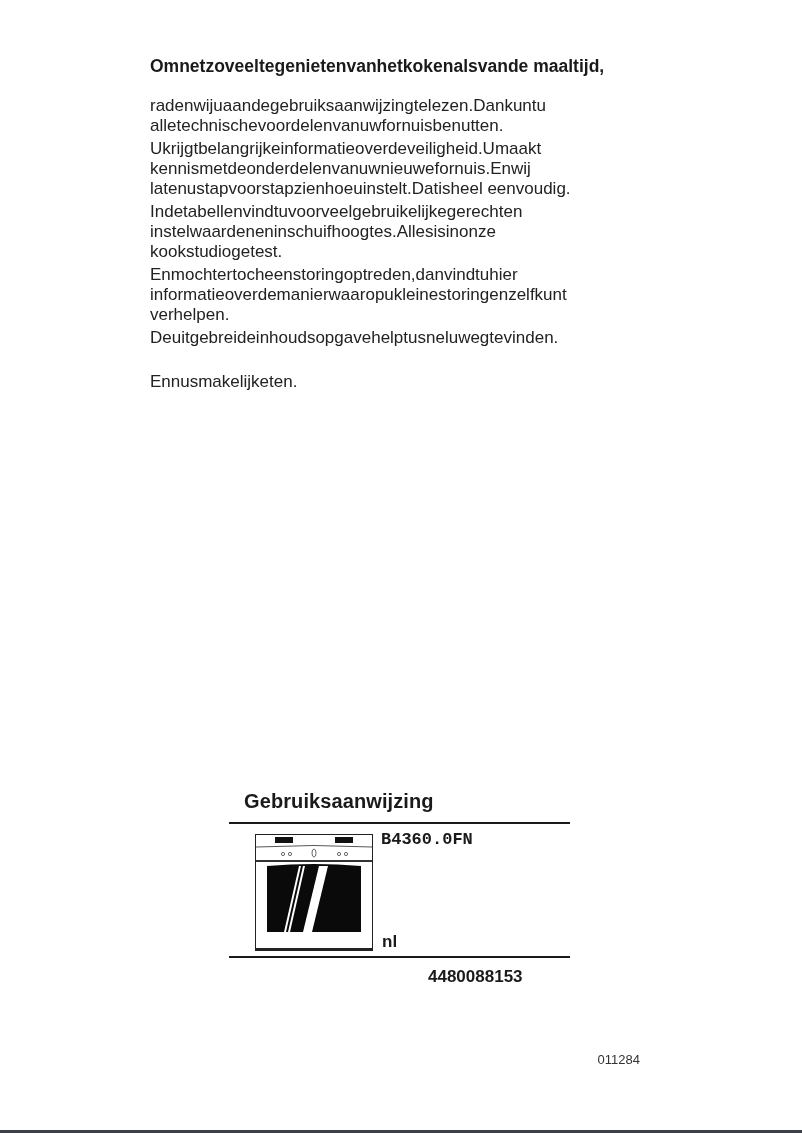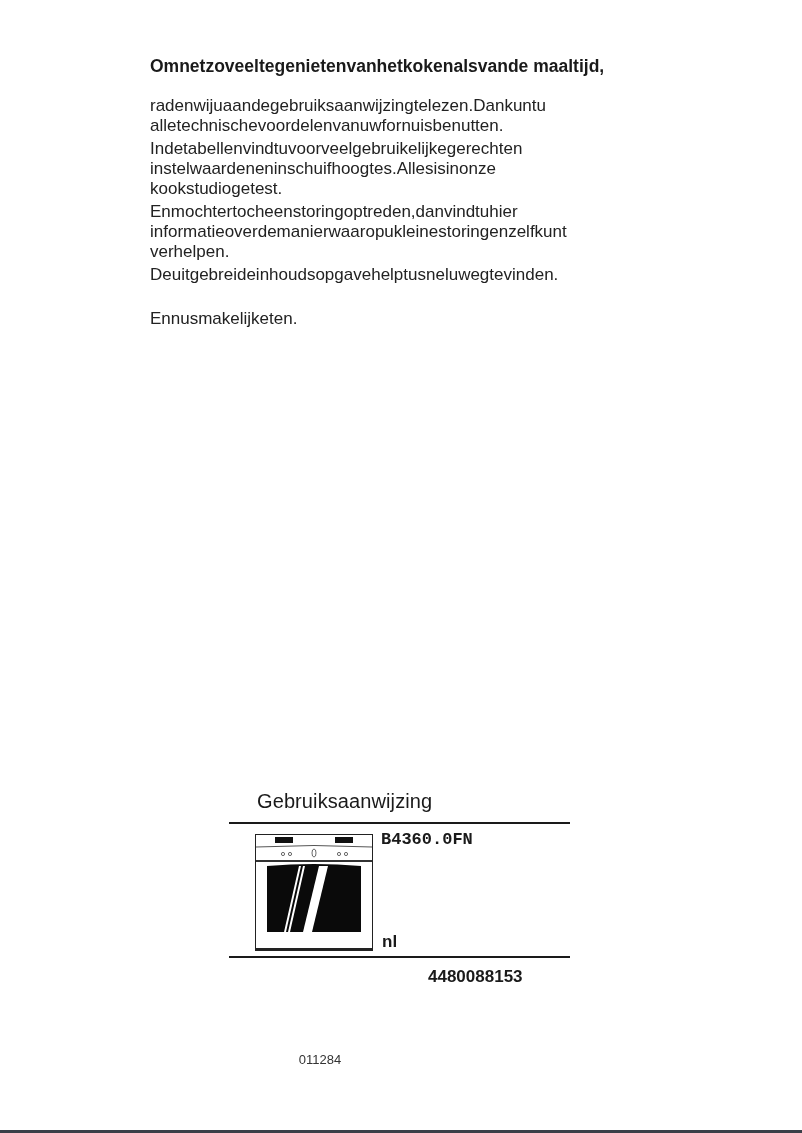--- a/index.html
+++ b/index.html
@@ -2,36 +2,37 @@
 <html><head>
   <meta charset="utf-8">
   <style>
     html, body { margin: 0; padding: 0; background: #ffffff; }
     body { width: 802px; height: 1133px; position: relative; overflow: hidden;
            font-family: "Liberation Sans", "DejaVu Sans", sans-serif; color: #1e1e1e; }
     .intro { position: absolute; left: 150px; top: 52px; width: 470px; }
     .intro h1 { font-size: 17.5px; font-weight: bold; line-height: 28px; margin: 0 0 16px 0; color: #1a1a1a; }
     .intro p { font-size: 17px; line-height: 20px; margin: 0 0 3px 0; color: #222; }
     .intro p.signoff { margin-top: 24px; }
-    .title { position: absolute; left: 257px; top: 790px; font-size: 20px; font-weight: normal; color: #1a1a1a; letter-spacing: 0.1px; }
+    .title { position: absolute; left: 244px; top: 790px; font-size: 20px; font-weight: bold; color: #1a1a1a; letter-spacing: 0.1px; }
     .rule { position: absolute; left: 229px; width: 341px; height: 2px; background: #1a1a1a; }
     .model { position: absolute; left: 381px; top: 830px; font-size: 17px; font-weight: bold; color: #1a1a1a; font-family: Liberation Mono, monospace; }
     .lang { position: absolute; left: 382px; top: 932px; font-size: 17px; font-weight: bold; color: #1a1a1a; }
     .partno { position: absolute; left: 428px; top: 967px; font-size: 17px; font-weight: bold; color: #1a1a1a; }
-    .code { position: absolute; left: 0; width: 640px; top: 1052px; text-align: center; font-size: 13px; color: #333;
+    .code { position: absolute; left: 0; width: 640px; top: 1052px; text-align: right; font-size: 13px; color: #333;
             font-family: "Liberation Sans Narrow", "Liberation Sans", sans-serif; }
     .oven { position: absolute; left: 255px; top: 834px; width: 118px; height: 117px; }
     .bottom-line { position: absolute; left: 0; top: 1130px; width: 802px; height: 3px; background: #3a3f48; }
   </style>
 </head>
 <body>
 
 <div class="intro">
   <h1>Omnetzoveeltegenietenvanhetkokenalsvande maaltijd,</h1>
   <p>radenwijuaandegebruiksaanwijzingtelezen.Dankuntu alletechnischevoordelenvanuwfornuisbenutten.</p>
+  <p>Ukrijgtbelangrijkeinformatieoverdeveiligheid.Umaakt kennismetdeonderdelenvanuwnieuwefornuis.Enwij latenustapvoorstapzienhoeuinstelt.Datisheel eenvoudig.</p>
   <p>Indetabellenvindtuvoorveelgebruikelijkegerechten instelwaardeneninschuifhoogtes.Allesisinonze kookstudiogetest.</p>
   <p>Enmochtertocheenstoringoptreden,danvindtuhier informatieoverdemanierwaaropukleinestoringenzelfkunt verhelpen.</p>
   <p>Deuitgebreideinhoudsopgavehelptusneluwegtevinden.</p>
   <p class="signoff">Ennusmakelijketen.</p>
 </div>
 
 <div class="title">Gebruiksaanwijzing</div>
 <div class="rule" style="top:822px;"></div>
 
 <div class="oven">

